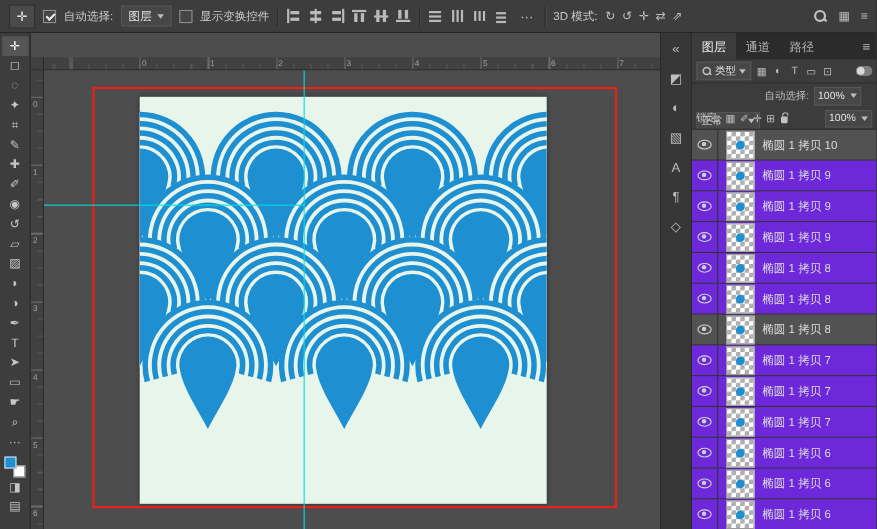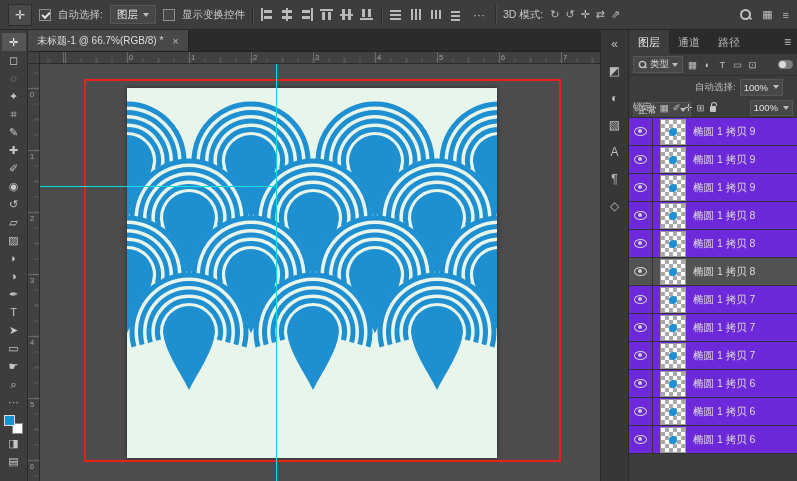--- a/index.html
+++ b/index.html
@@ -210,26 +210,20 @@
       </span>
     <span class="swatches">
       <span class="sw-fg" style="background: rgb(30, 143, 208);"></span>
       <span class="sw-bg"></span>
     </span>
     <span class="tool">◨</span>
     <span class="tool">▤</span>
   </div>
 
   <div class="doc-area">
-    <div class="tab-strip">
-      <div class="doc-tab">
-        <span>未标题-1 @ 66.7%(RGB/8) *</span>
-        <span class="tab-close">×</span>
-      </div>
-    </div>
     <div class="ruler-corner"></div>
     <div class="ruler-top" id="ruler-top">
         <span class="rnum" style="left: 89px;">0</span>
         <span class="rnum" style="left: 151px;">1</span>
         <span class="rnum" style="left: 213px;">2</span>
         <span class="rnum" style="left: 275px;">3</span>
         <span class="rnum" style="left: 337px;">4</span>
         <span class="rnum" style="left: 399px;">5</span>
         <span class="rnum" style="left: 461px;">6</span>
         <span class="rnum" style="left: 523px;">7</span>
@@ -391,20 +385,27 @@
           <span class="lock-glyph">⊞</span>
         </span>
       <span class="lock-ic"></span>
       <span class="sm-label" style="margin-left:2px;margin-top:39px;">填充:</span>
       <span class="dd" style="height:16px;padding:0 3px;font-size:9.5px;">
         <span>100%</span>
         <span class="caret"></span>
       </span>
     </div>
     <div class="layers-list" id="layers-list">
+        <div class="layer-row selected">
+          <span class="eye-cell">
+            <span class="eye"></span>
+          </span>
+          <span class="thumb"></span>
+          <span class="lname">椭圆 1 拷贝 10</span>
+        </div>
         <div class="layer-row">
           <span class="eye-cell">
             <span class="eye"></span>
           </span>
           <span class="thumb"></span>
           <span class="lname">椭圆 1 拷贝 9</span>
         </div>
         <div class="layer-row">
           <span class="eye-cell">
             <span class="eye"></span>

